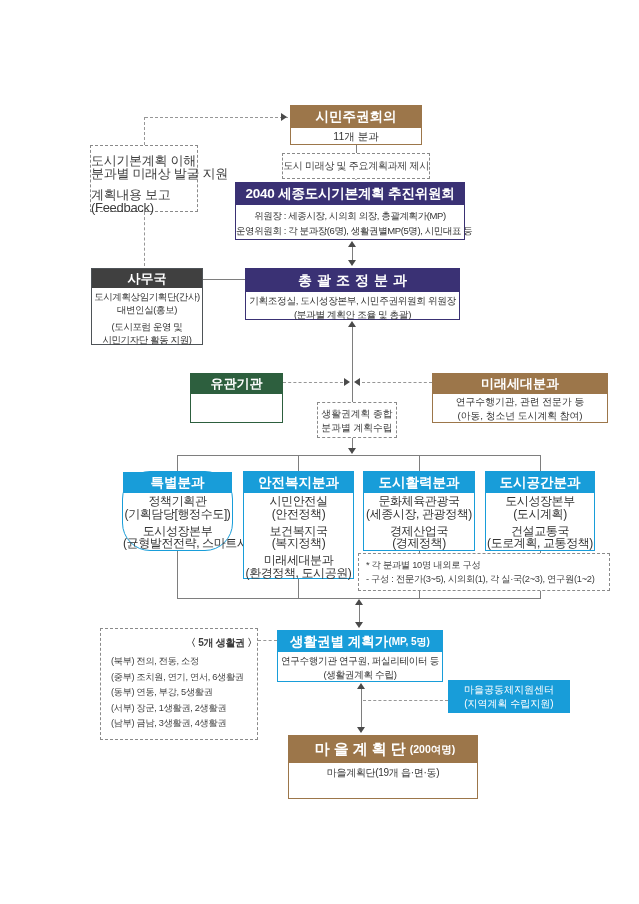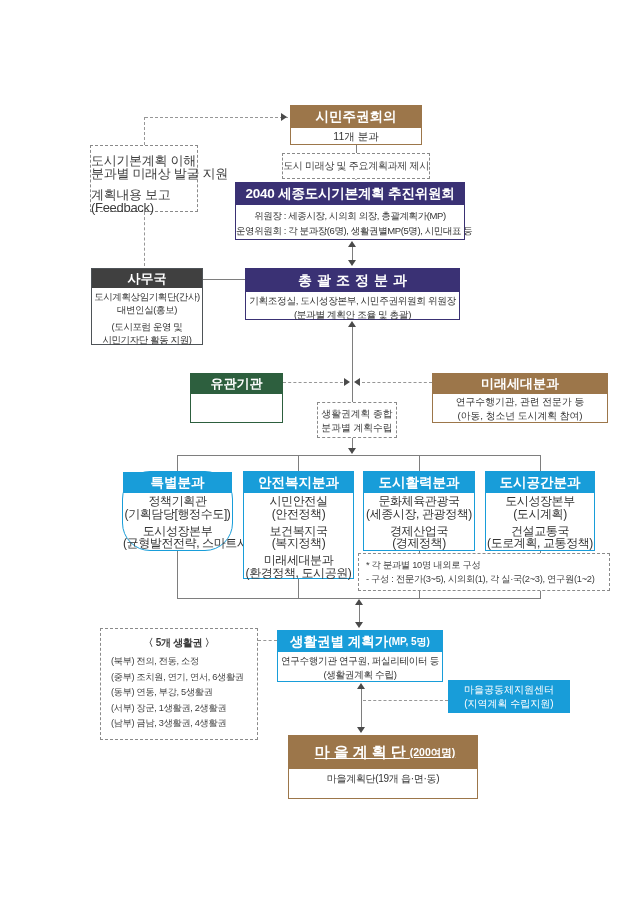--- a/index.html
+++ b/index.html
@@ -191,21 +191,21 @@
       <div>(도로계획, 교통정책)</div>
     </div>
   </div>
 
   <div class="dbox" style="left:358px;top:553px;width:252px;height:38px;padding:4px 4px 0 7px;line-height:14px;font-size:9.3px;letter-spacing:-0.3px;text-align:left;">
     <div>* 각 분과별 10명 내외로 구성</div>
     <div>- 구성 : 전문가(3~5), 시의회(1), 각 실·국(2~3), 연구원(1~2)</div>
   </div>
 
   <div class="dbox" style="left:100px;top:628px;width:158px;height:112px;padding-top:7px;font-size:9.2px;letter-spacing:-0.3px;">
-    <div style="text-align:center;font-size:10px;font-weight:bold;margin-bottom:4px;">〈 5개 생활권 〉</div>
+    <div style="text-align:right;font-size:10px;font-weight:bold;margin-bottom:4px;">〈 5개 생활권 〉</div>
     <div style="padding-left:10px;line-height:15.5px;">
       <div>(북부) 전의, 전동, 소정</div>
       <div>(중부) 조치원, 연기, 연서, 6생활권</div>
       <div>(동부) 연동, 부강, 5생활권</div>
       <div>(서부) 장군, 1생활권, 2생활권</div>
       <div>(남부) 금남, 3생활권, 4생활권</div>
     </div>
   </div>
 
   <div class="box b-blue" style="left:277px;top:630px;width:166px;height:52px;">
@@ -218,21 +218,21 @@
       <div>(생활권계획 수립)</div>
     </div>
   </div>
 
   <div style="position:absolute;left:448px;top:680px;width:122px;height:33px;background:#189dd9;color:#fff;text-align:center;padding-top:3px;line-height:13.5px;font-size:10px;">
     <div>마을공동체지원센터</div>
     <div>(지역계획 수립지원)</div>
   </div>
 
   <div class="box b-brown" style="left:288px;top:735px;width:190px;height:64px;">
-    <div class="head h-brown ls2" style="height:33px;font-size:15px;text-decoration:underline;">
+    <div class="head h-brown ls2" style="height:27px;font-size:15px;">
       <span>마을계획단</span>
         <span class="suffix" style="font-size:10.5px;">(200여명)</span>
     </div>
     <div class="bd" style="padding-top:3px;line-height:14px;font-size:10px;letter-spacing:-0.3px;">
       <div>마을계획단(19개 읍·면·동)</div>
     </div>
   </div>
 
 </div>
 

